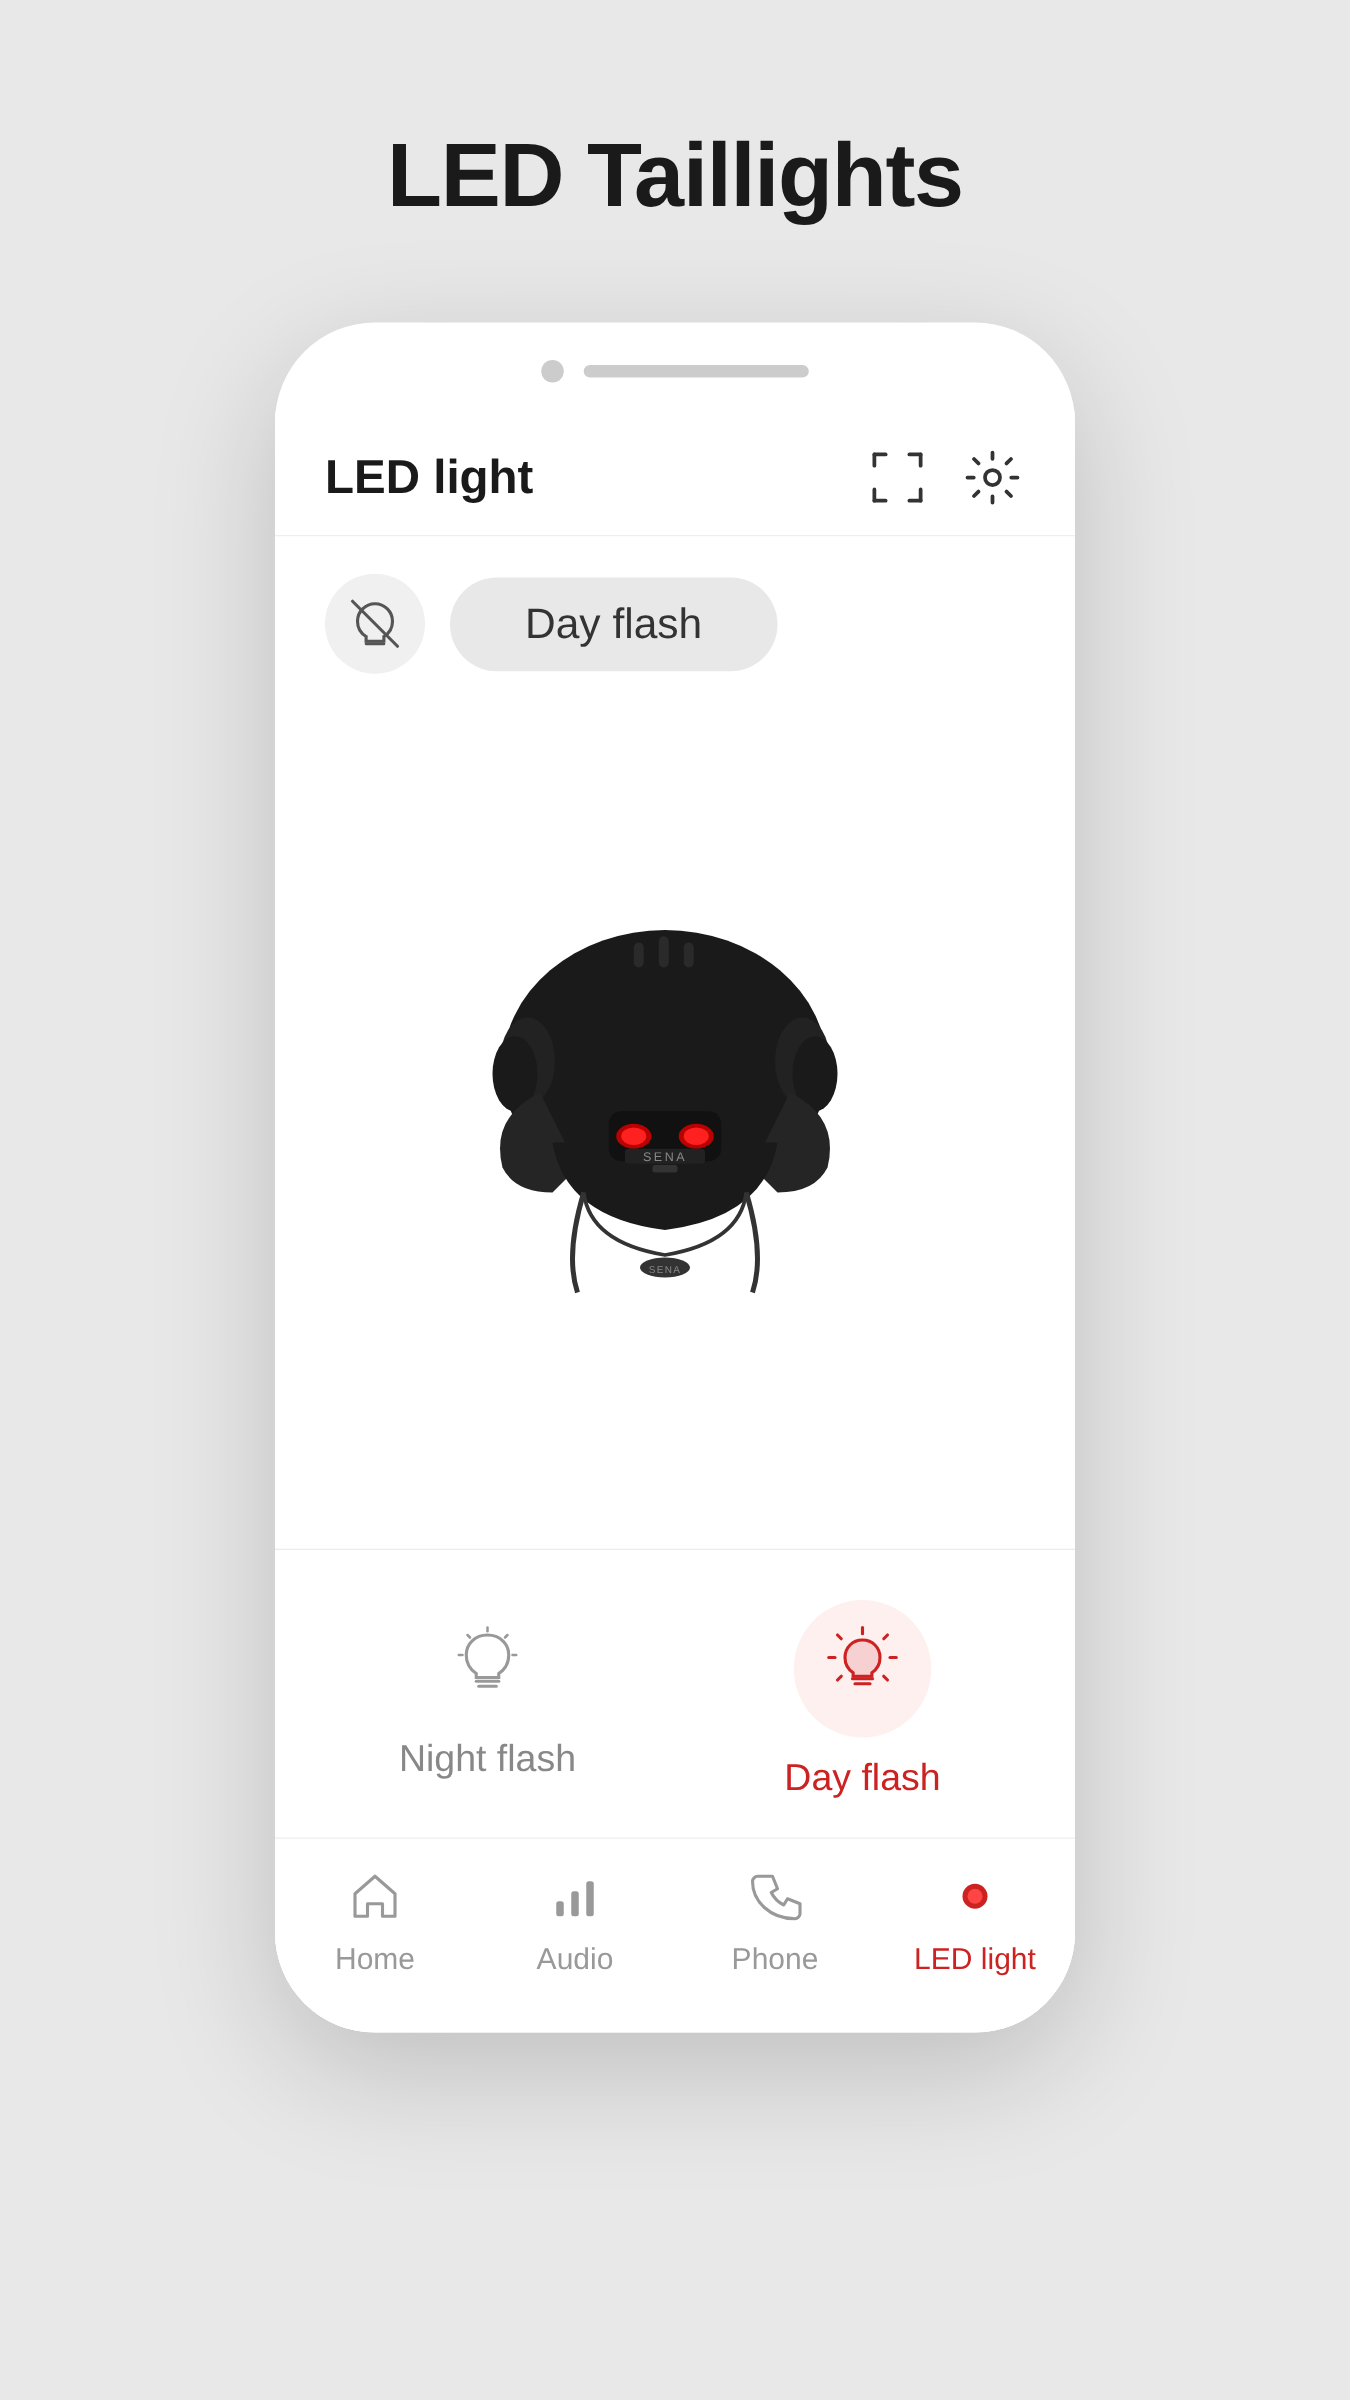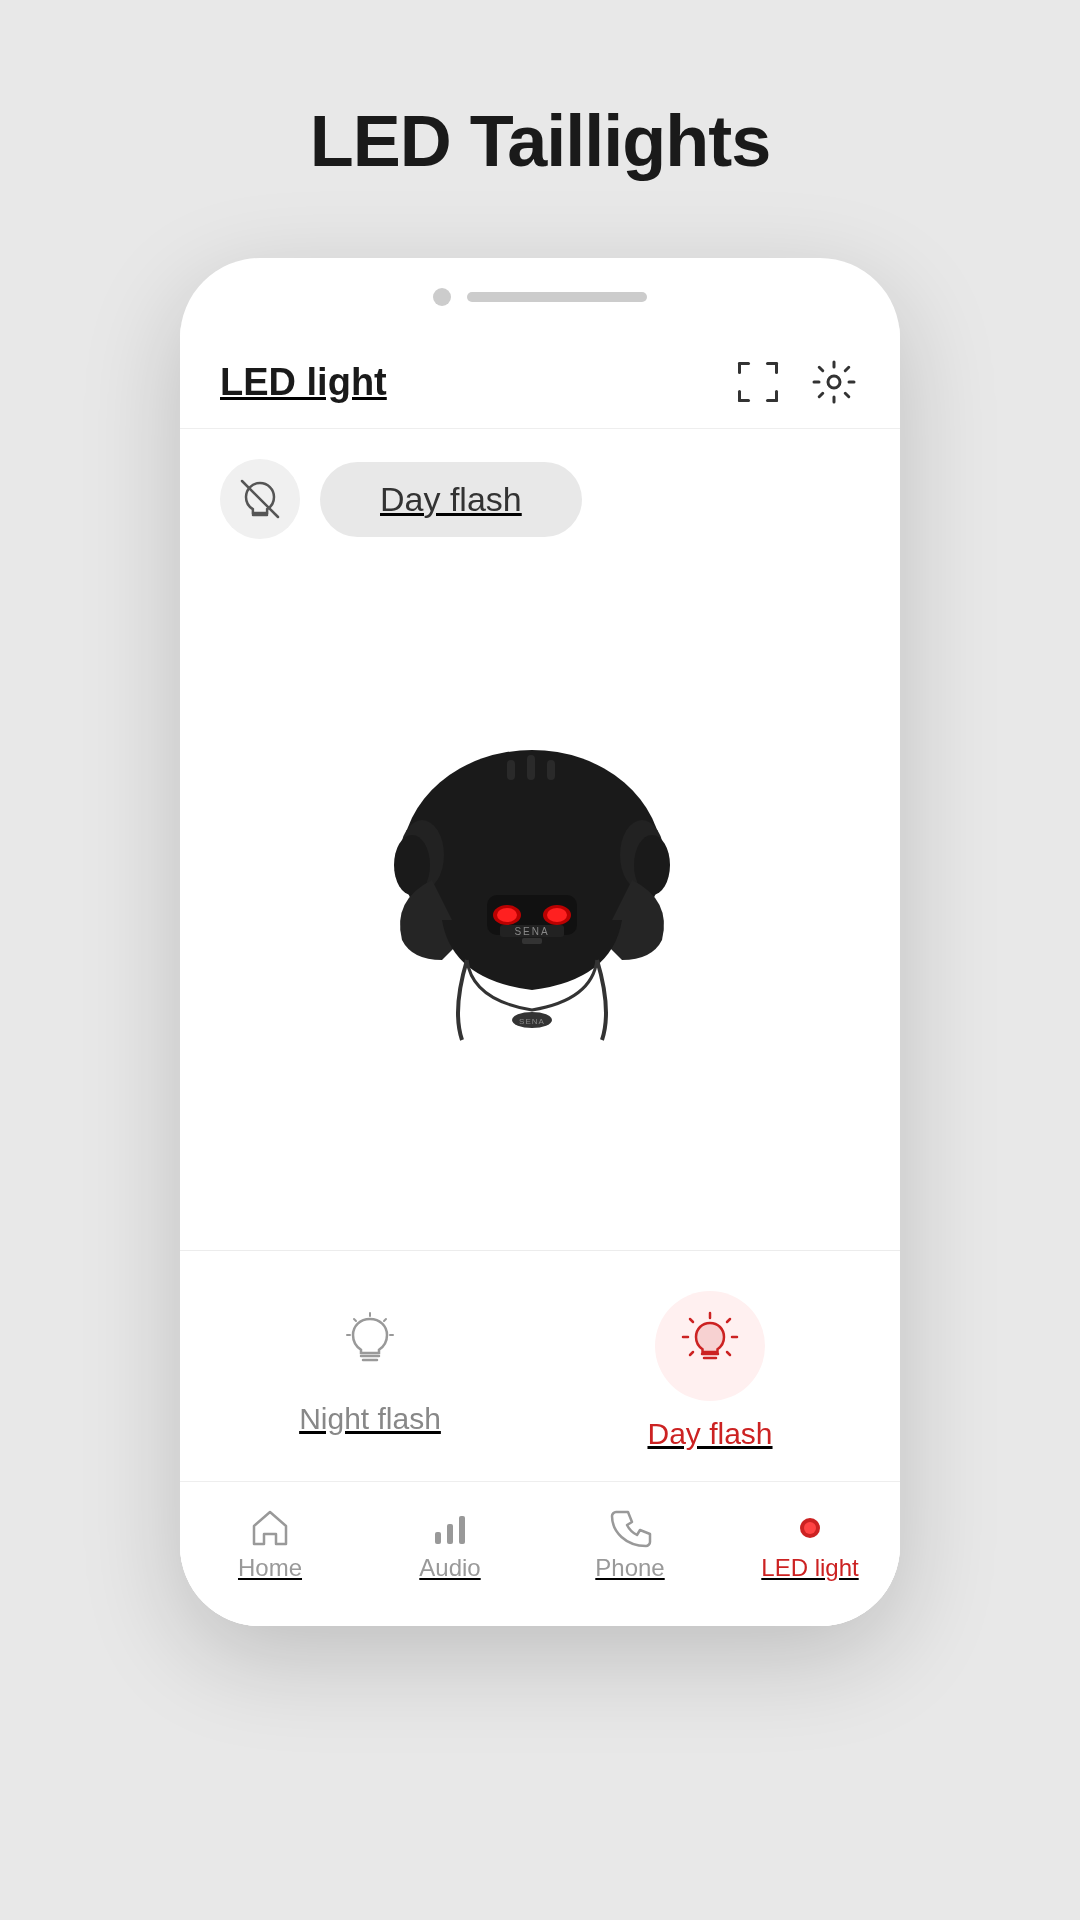--- a/index.html
+++ b/index.html
@@ -29,28 +29,27 @@
 
     .page-subtitle {
       font-size: 52px;
       font-weight: 400;
       color: #444;
       margin-top: 8px;
     }
 
     
     .phone-frame {
-      width: 720px;
+      width: 640px;
       background: #ffffff;
       border-radius: 80px;
       box-shadow: 0 30px 100px rgba(0,0,0,0.18);
       overflow: hidden;
       position: relative;
       padding: 30px 0 0 0;
-      text-decoration: underline;
     }
 
     
     .phone-notch {
       display: flex;
       justify-content: center;
       align-items: center;
       padding: 0 0 20px 0;
       gap: 16px;
     }
@@ -214,21 +213,21 @@
       align-items: flex-end;
       padding: 20px 0 40px 0;
       border-top: 1px solid #eee;
       background: #fff;
     }
 
     .nav-item {
       display: flex;
       flex-direction: column;
       align-items: center;
-      gap: 0;
+      gap: 11px;
       cursor: pointer;
       min-width: 130px;
       padding-bottom: 4px;
     }
 
     .nav-icon {
       width: 52px;
       height: 52px;
       display: flex;
       align-items: center;

